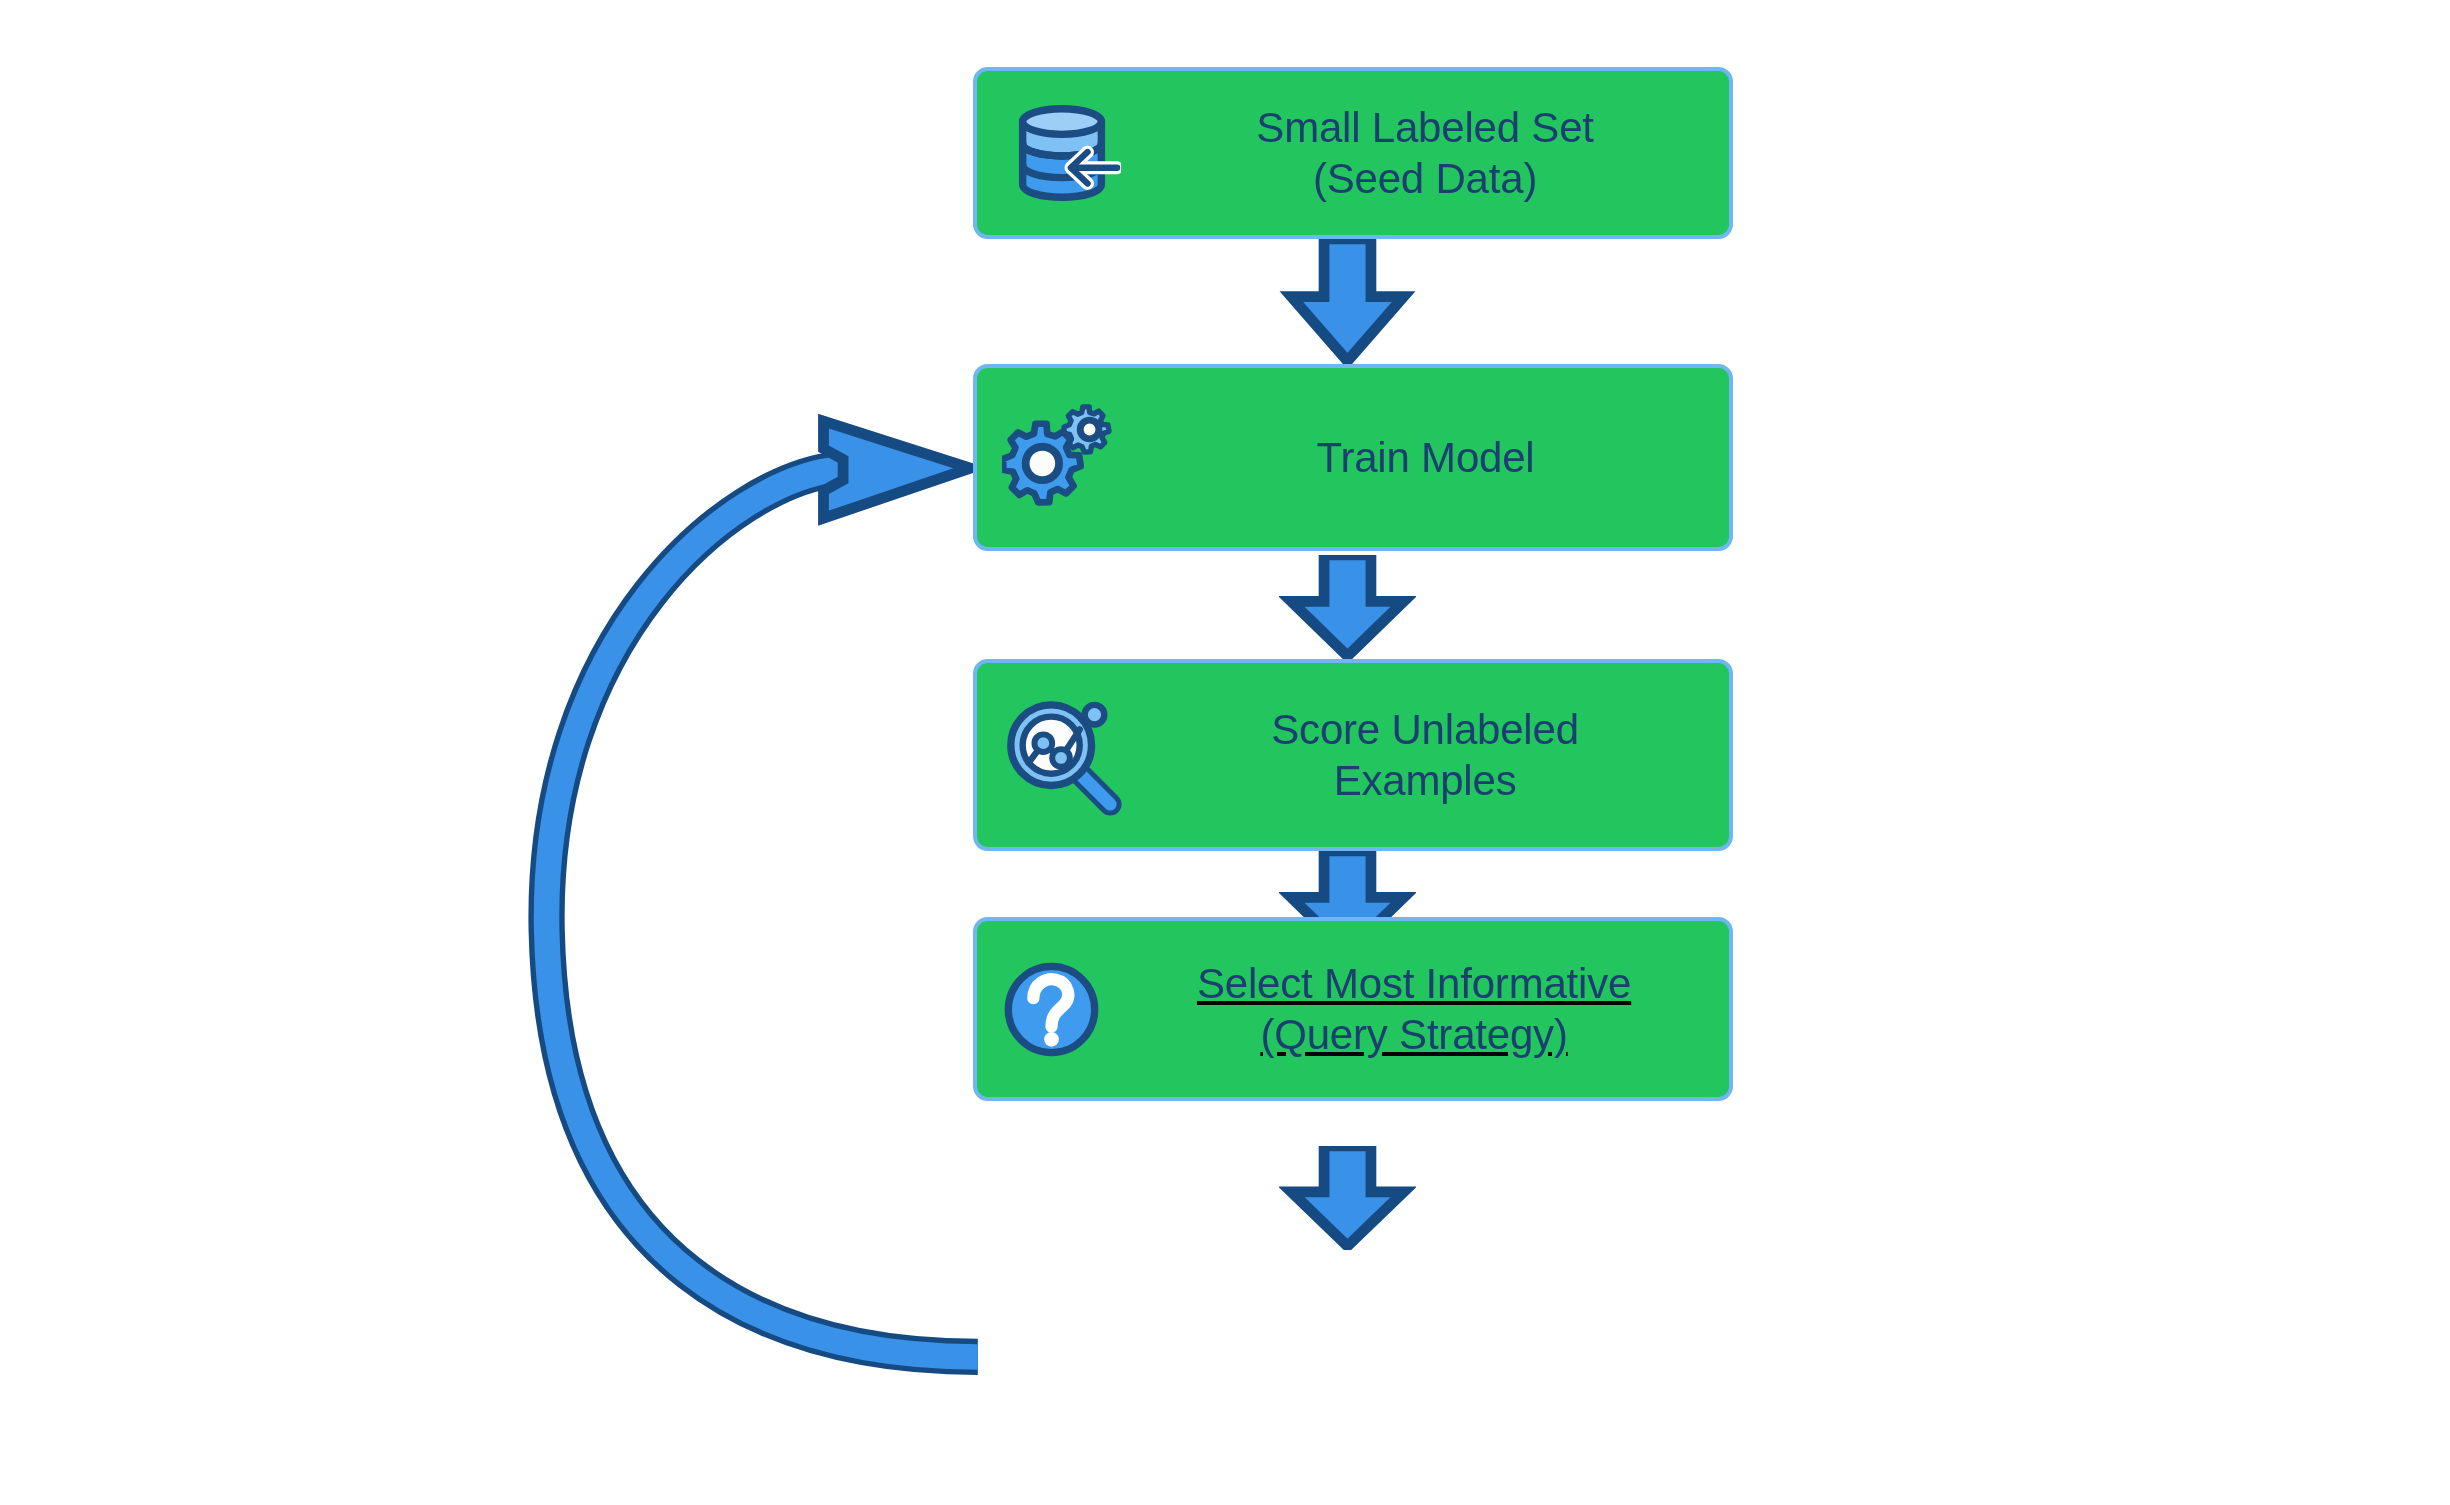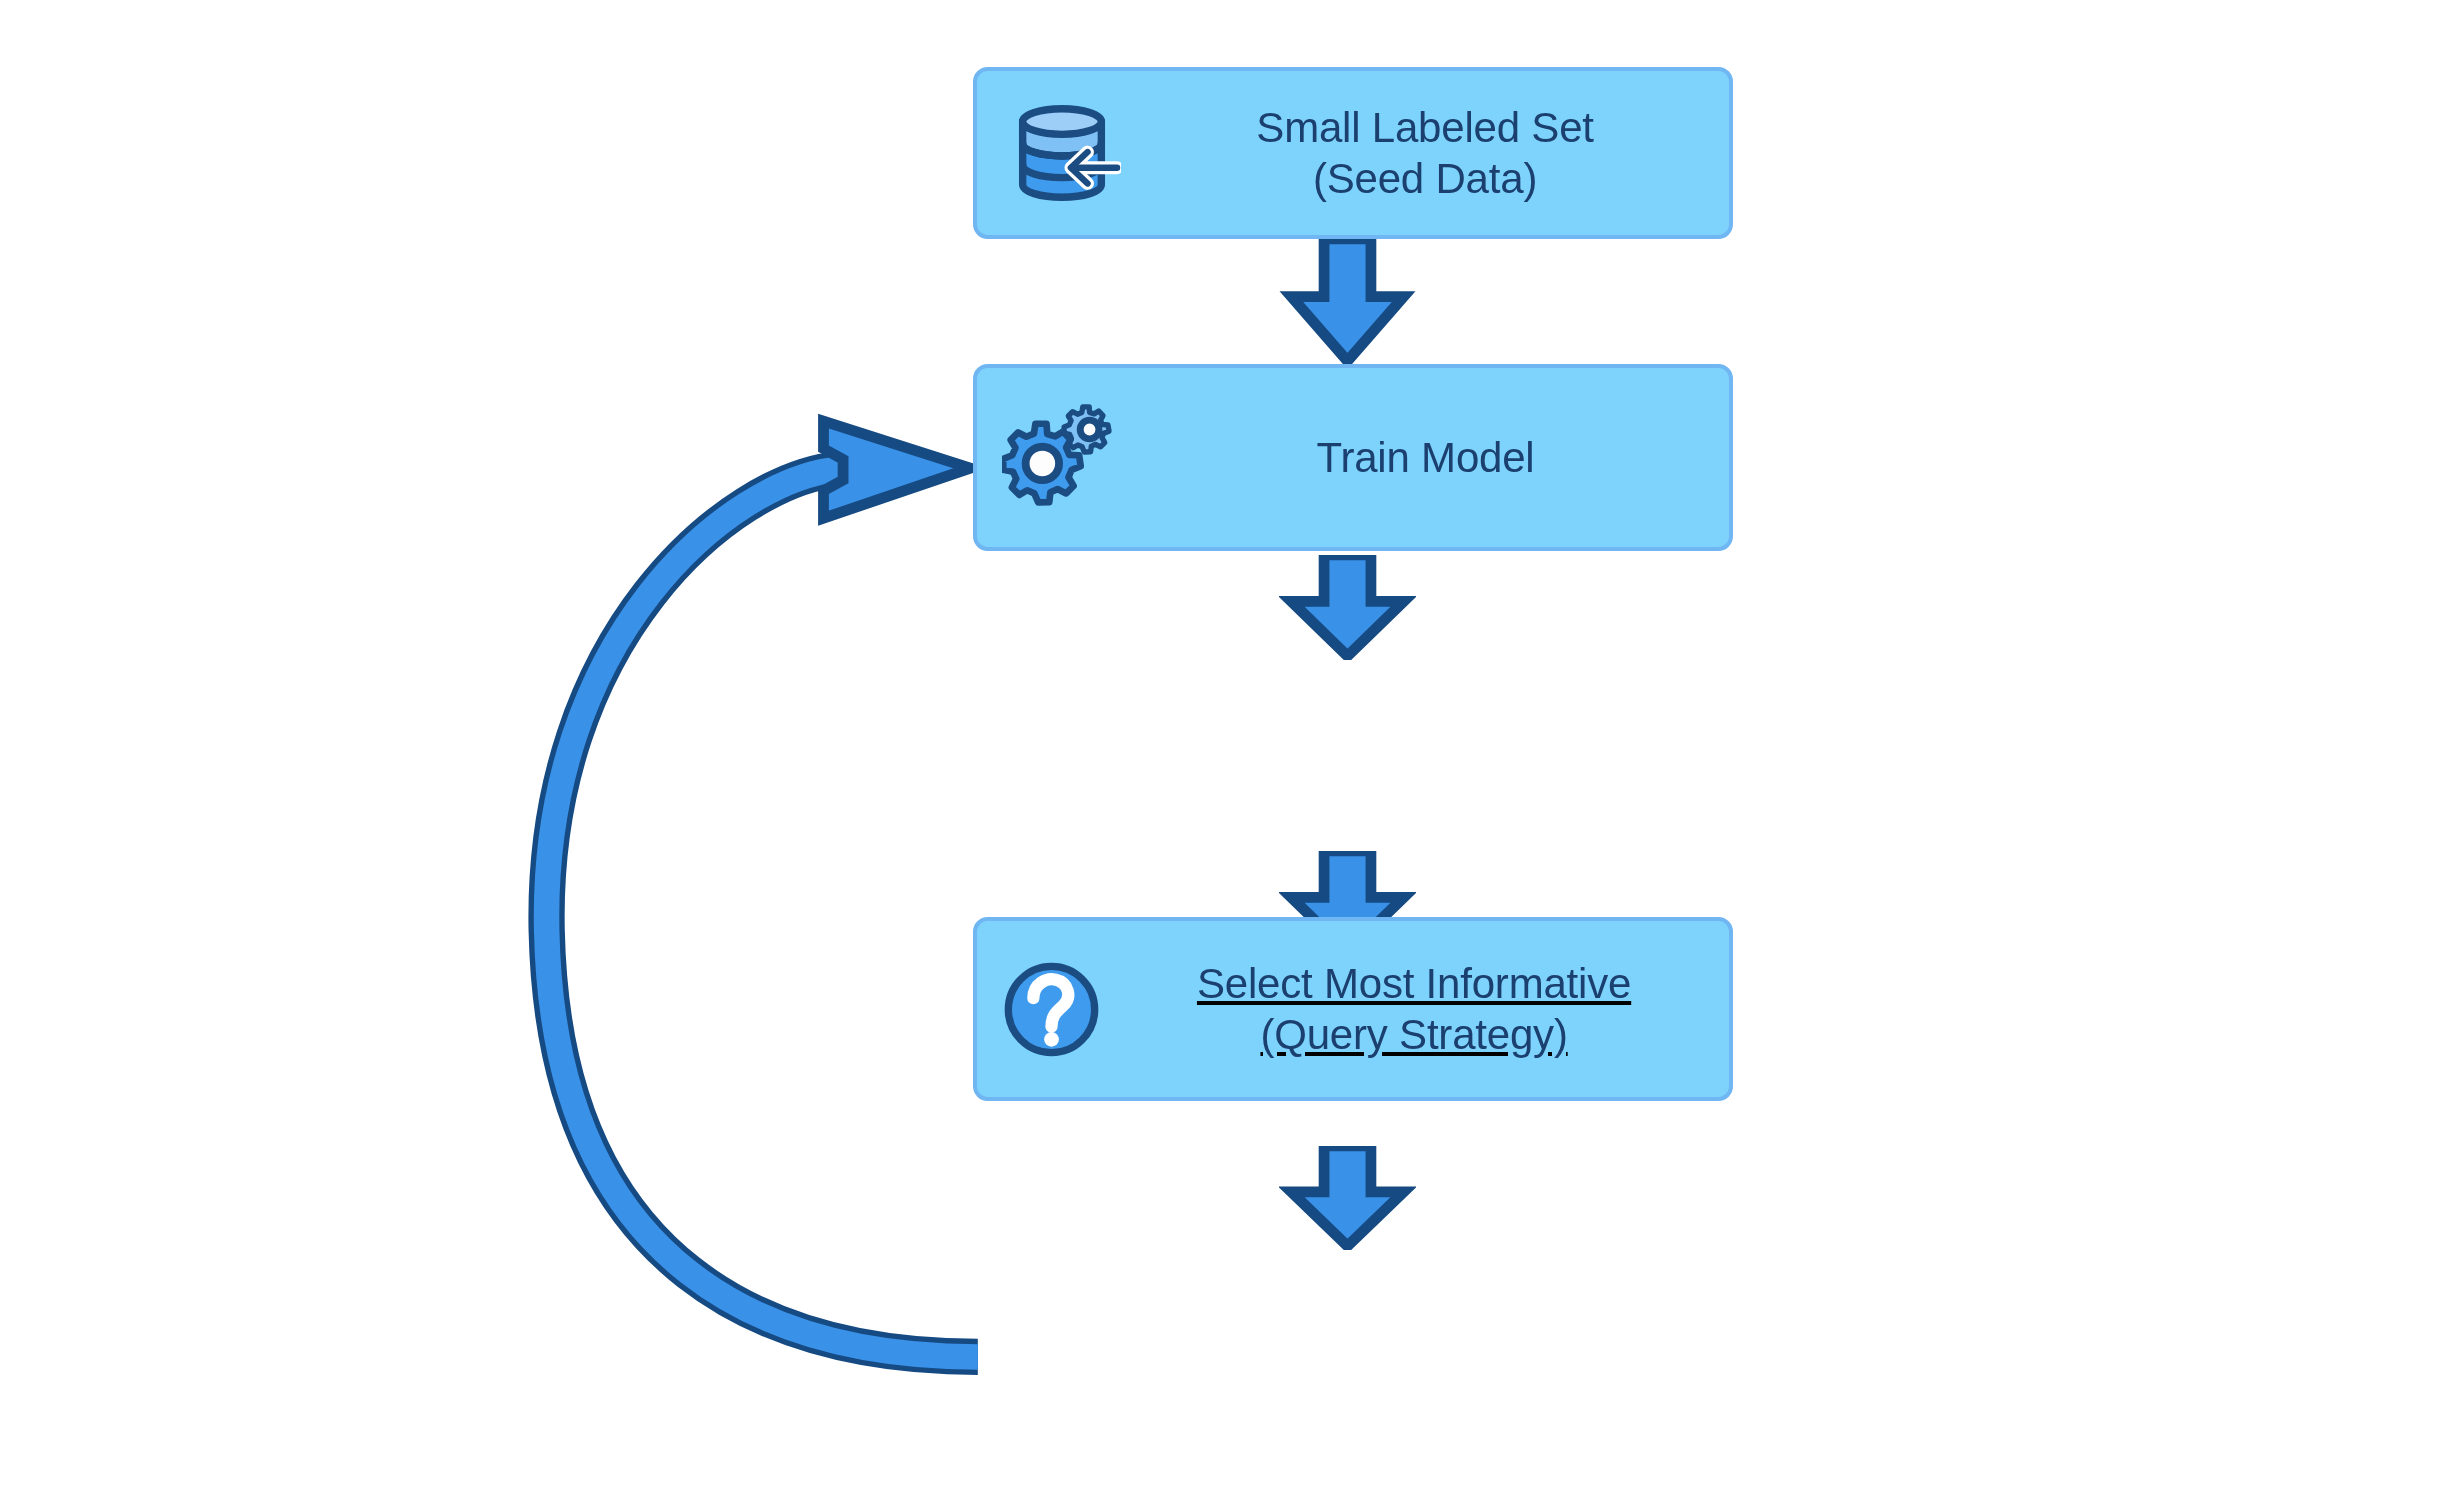--- a/index.html
+++ b/index.html
@@ -12,21 +12,21 @@
     width: 2697px;
     height: 1505px;
     background: #ffffff;
     overflow: hidden;
     font-family: "Liberation Sans", "DejaVu Sans", sans-serif;
   }
   
   .node {
     position: absolute;
     box-sizing: border-box;
-    background: #7dd3fc;
+    background: #22c55e;
     border: 4.4px solid #6FB6F2;
     border-radius: 14.7px;
     display: flex;
     flex-direction: row;
     align-items: center;
     z-index: 5;
   }
   .node-icon {
     flex: 0 0 auto;
     display: flex;
@@ -145,20 +145,40 @@
         </g>
       </svg>
     </div>
     <div class="node-label">Train Model</div>
   </div>
 
   <svg class="connector" style="left:1279px; top:555px; width:137px; height:105px;" viewBox="0 0 280 215">
     <polygon points="92,0 188,0 188,95 255,95 140,207 25,95 92,95" fill="#3A91E8" stroke="#164A82" stroke-width="22" stroke-linejoin="miter"></polygon>
   </svg>
 
+  <div class="node" id="node-score">
+    <div class="node-icon">
+      <svg width="123" height="123" viewBox="0 0 250 250">
+
+        <path d="M158 160 L222 224" stroke="#1B4C82" stroke-width="46" stroke-linecap="round" fill="none"></path>
+        <path d="M158 160 L222 224" stroke="#3E9BEE" stroke-width="26" stroke-linecap="round" fill="none"></path>
+
+        <circle cx="102" cy="104" r="82" fill="#7FC0F5" stroke="#1B4C82" stroke-width="15"></circle>
+        <circle cx="102" cy="104" r="58" fill="#FDFDFE" stroke="#1B4C82" stroke-width="13"></circle>
+
+        <polyline points="56,140 86,100 122,130 160,72" fill="none" stroke="#1B4C82" stroke-width="13" stroke-linecap="round" stroke-linejoin="round"></polyline>
+        <circle cx="86" cy="100" r="18" fill="#7FC0F5" stroke="#1B4C82" stroke-width="12"></circle>
+        <circle cx="122" cy="130" r="18" fill="#7FC0F5" stroke="#1B4C82" stroke-width="12"></circle>
+
+        <circle cx="190" cy="42" r="20" fill="#7FC0F5" stroke="#1B4C82" stroke-width="13"></circle>
+      </svg>
+    </div>
+    <div class="node-label">Score Unlabeled
+Examples</div>
+  </div>
 
   <svg class="connector" style="left:1279px; top:851px; width:137px; height:105px;" viewBox="0 0 280 215">
     <polygon points="92,0 188,0 188,95 255,95 140,207 25,95 92,95" fill="#3A91E8" stroke="#164A82" stroke-width="22" stroke-linejoin="miter"></polygon>
   </svg>
 
   <div class="node" id="node-select">
     <div class="node-icon">
       <svg width="103" height="103" viewBox="0 0 210 210">
         <circle cx="105" cy="105" r="88" fill="#3E9BEE" stroke="#1B4C82" stroke-width="15"></circle>
         <path d="M68 82 C68 52, 96 40, 112 44 C140 50, 148 80, 128 98

